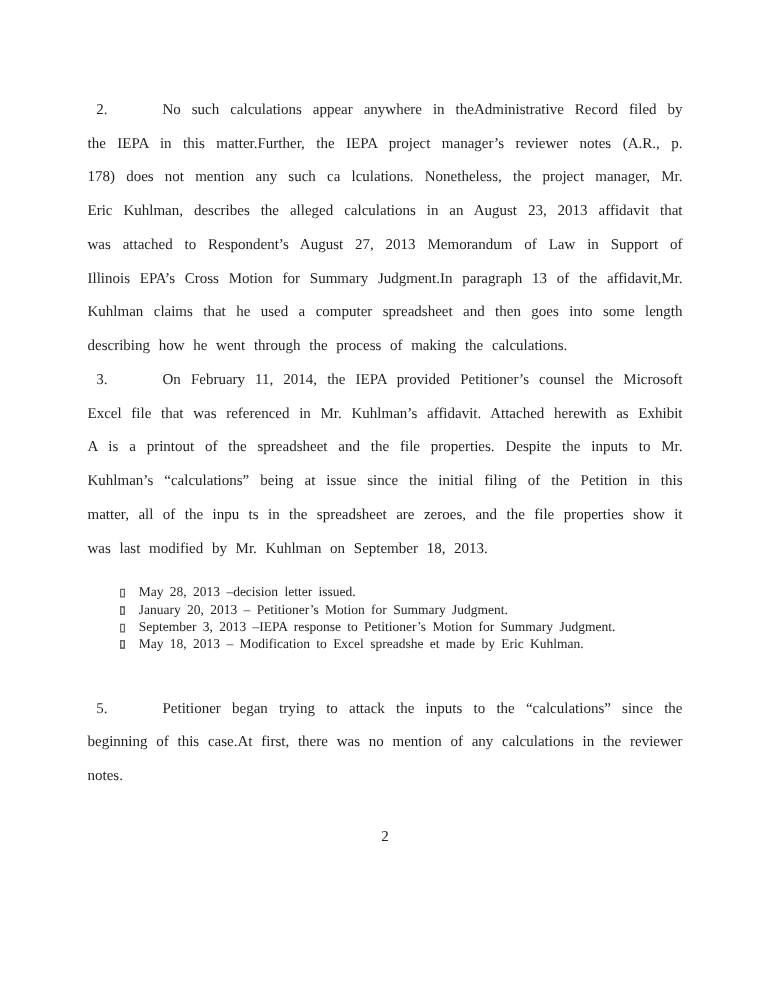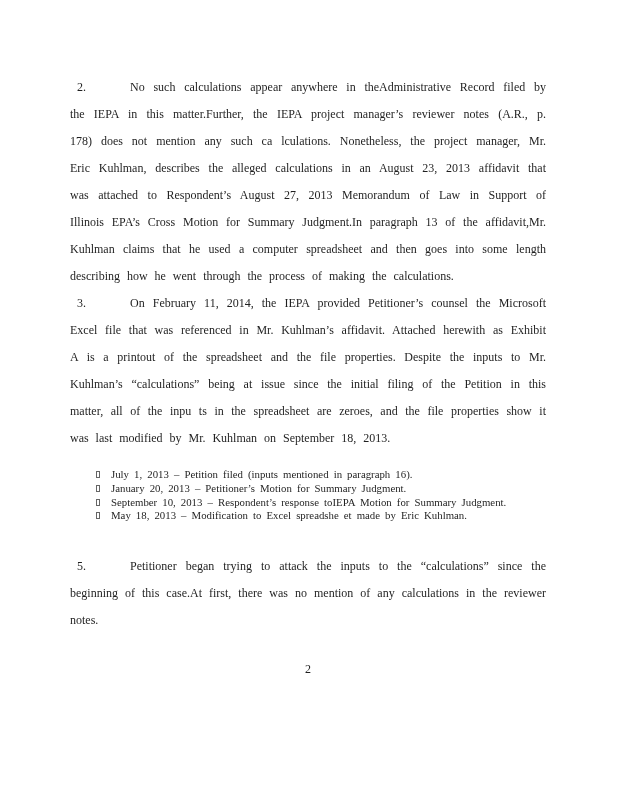--- a/index.html
+++ b/index.html
@@ -71,24 +71,25 @@
 <body>
 
 <div class="page">
 
   <p class="para"><span class="pnum">2.</span><span>No such calculations appear anywhere in theAdministrative Record filed by the IEPA in this matter.Further, the IEPA project manager’s reviewer notes (A.R., p. 178) does not mention any such ca lculations. Nonetheless, the project manager, Mr. Eric Kuhlman, describes the alleged calculations in an August 23, 2013 affidavit that was attached to Respondent’s August 27, 2013 Memorandum of Law in Support of Illinois EPA’s Cross Motion for Summary Judgment.In paragraph 13 of the affidavit,Mr. Kuhlman claims that he used a computer spreadsheet and then goes into some length describing how he went through the process of making the calculations.</span></p>
 
   <p class="para"><span class="pnum">3.</span><span>On February 11, 2014, the IEPA provided Petitioner’s counsel the Microsoft Excel file that was referenced in Mr. Kuhlman’s affidavit. Attached herewith as Exhibit A is a printout of the spreadsheet and the file properties. Despite the inputs to Mr. Kuhlman’s “calculations” being at issue since the initial filing of the Petition in this matter, all of the inpu ts in the spreadsheet are zeroes, and the file properties show it was last modified by Mr. Kuhlman on September 18, 2013.</span></p>
 
 
   <ul class="bullets">
-    <li><span class="bullet-box"></span><span>July 1, 2013 – Petition filed (inputs mentioned in paragraph 16).</span></li>
+    <li><span class="bullet-box"></span><span>May 28, 2013 –decision letter issued.</span></li>
+    <li><span class="bullet-box"></span></li>
     <li><span class="bullet-box"></span><span>January 20, 2013 – Petitioner’s Motion for Summary Judgment.</span></li>
+    <li><span class="bullet-box"></span><span>September 3, 2013 –IEPA response to Petitioner’s Motion for Summary Judgment.</span></li>
     <li><span class="bullet-box"></span></li>
-    <li><span class="bullet-box"></span><span>September 10, 2013 – Respondent’s response toIEPA Motion for Summary Judgment.</span></li>
     <li><span class="bullet-box"></span><span>May 18, 2013 – Modification to Excel spreadshe et made by Eric Kuhlman.</span></li>
   </ul>
 
   <p class="para para-last"><span class="pnum">5.</span><span>Petitioner began trying to attack the inputs to the “calculations” since the beginning of this case.At first, there was no mention of any calculations in the reviewer notes.</span></p>
 
   <div class="page-number">2</div>
 
 </div>
 
 </body></html>

